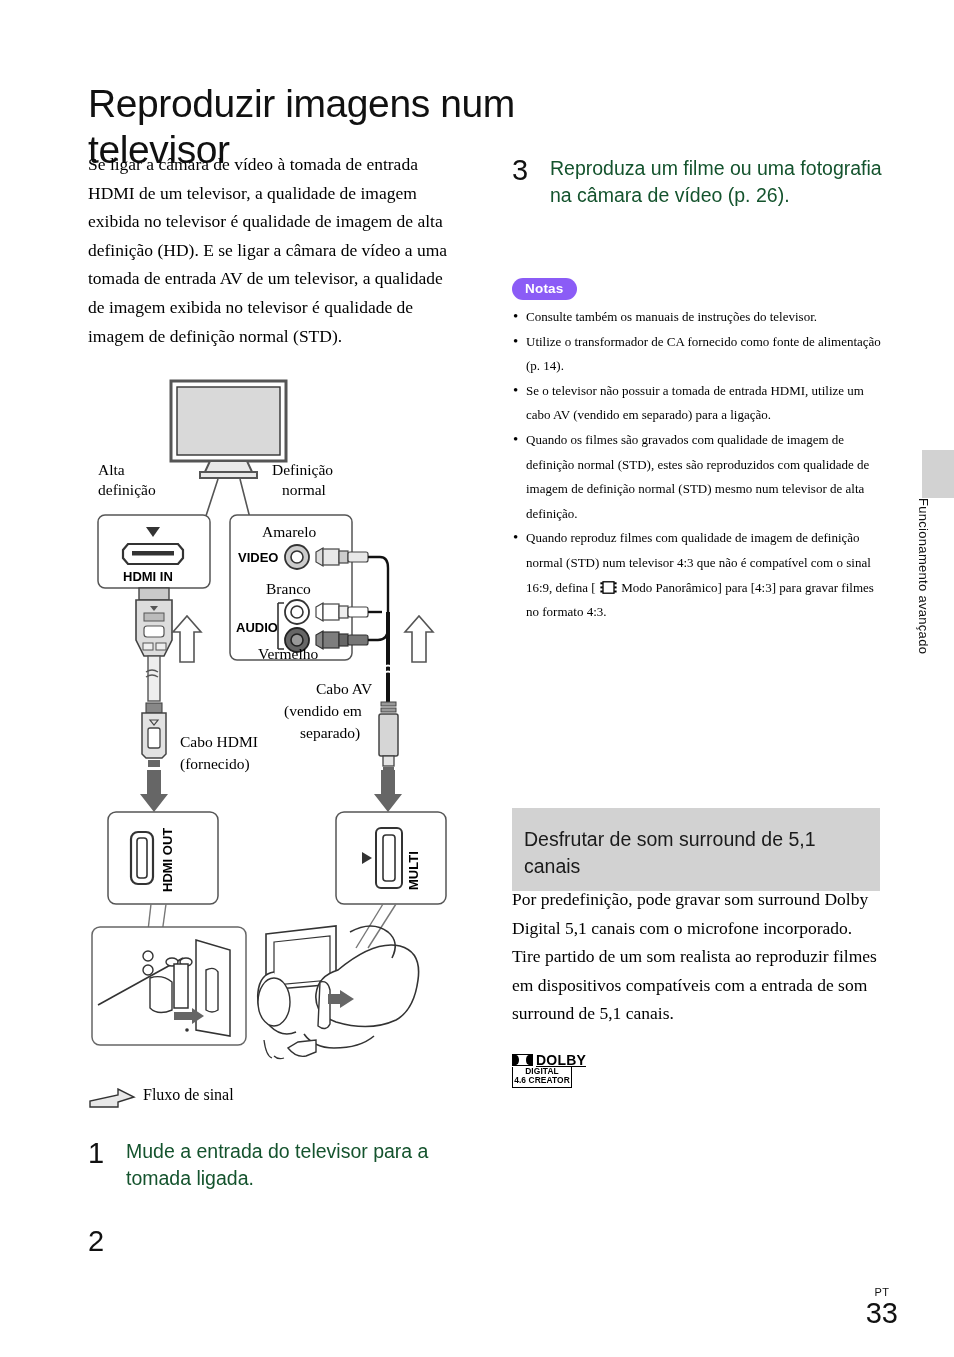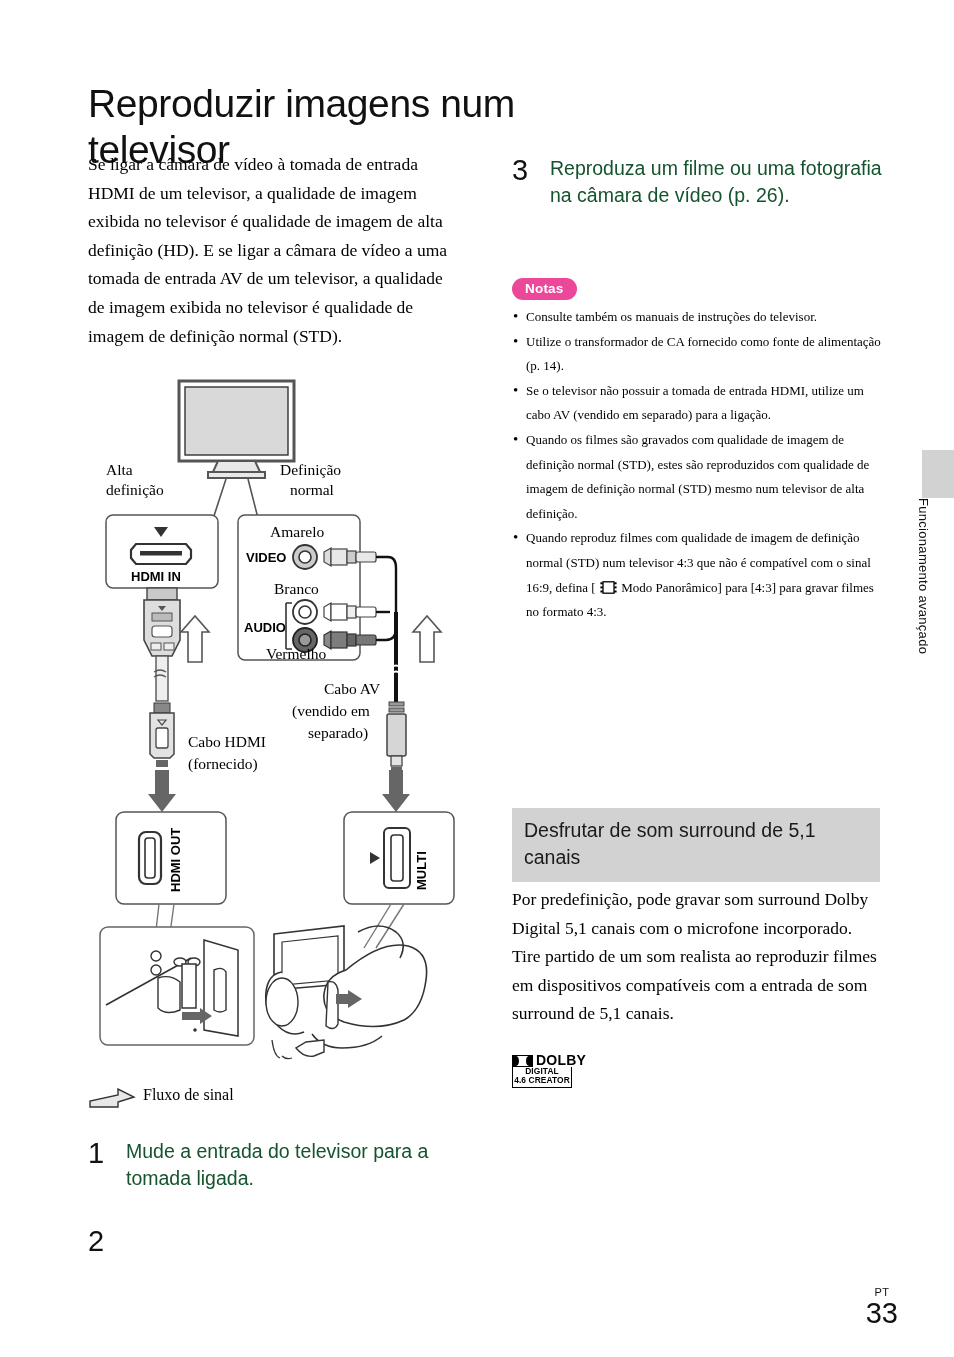--- a/index.html
+++ b/index.html
@@ -25,42 +25,42 @@
   .step-txt{font-family:Liberation Sans, sans-serif;font-size:19.5px;
     line-height:27px;color:#14532d;flex:1;}
 
   #steps-bottom{position:absolute;left:88px;top:1138px;width:400px;}
   #step-1{margin-bottom:34px;}
 
   #step-3{position:absolute;left:512px;top:155px;width:372px;}
 
   
   #notas-wrap{position:absolute;left:512px;top:278px;width:378px;}
-  .notas-badge{display:inline-block;background:#ec4899;color:#fff;
+  .notas-badge{display:inline-block;background:#8b5cf6;color:#fff;
     font-family:"Liberation Sans",sans-serif;font-size:13.5px;font-weight:700;
     padding:3px 13px 4px;border-radius:11px;letter-spacing:.2px;}
   ul.notes{list-style:none;margin:5px 0 0;padding:0;}
   ul.notes li{position:relative;padding-left:14px;font-size:13px;
     line-height:24.6px;margin:0;}
   ul.notes li:before{content:"\2022";position:absolute;left:1px;top:-1px;
     font-size:15px;}
 
   .film-icon{display:inline-block;width:17px;height:13px;vertical-align:-2px;
     margin:0 1px;position:relative;}
 
   
   #surround-head{position:absolute;left:512px;top:808px;width:368px;
-    background:#d2d2d2;padding:9px 12px 11px;box-sizing:border-box;
+    background:#d2d2d2;padding:18px 12px 11px;box-sizing:border-box;
     font-family:"Liberation Sans",sans-serif;font-size:19.5px;
     line-height:27px;color:#1a1a1a;}
   #surround-par{position:absolute;left:512px;top:885px;width:372px;}
 
   
   #dolby{position:absolute;left:512px;top:1053px;width:82px;}
-  .dolby-row1{display:flex;align-items:flex-end;gap:3px;}
+  .dolby-row1{display:flex;align-items:center;gap:3px;text-decoration:underline;}
   .dolby-mark{width:21px;height:12px;border:1.6px solid #000;position:relative;
     box-sizing:border-box;background:#fff;}
   .dolby-mark:before,.dolby-mark:after{content:"";position:absolute;top:0;
     width:6px;height:100%;background:#000;}
   .dolby-mark:before{left:0;border-radius:0 50% 50% 0 / 0 50% 50% 0;}
   .dolby-mark:after{right:0;border-radius:50% 0 0 50% / 50% 0 0 50%;}
   .dolby-word{font-family:"Liberation Sans",sans-serif;font-weight:700;
     font-size:14px;letter-spacing:.2px;line-height:14px;}
   .dolby-sub{border:1.3px solid #000;border-top:none;width:60px;
     box-sizing:border-box;text-align:center;font-family:"Liberation Sans",sans-serif;
@@ -75,21 +75,21 @@
     writing-mode:vertical-rl;text-orientation:mixed;letter-spacing:.3px;
     white-space:nowrap;}
 
   
   #pagenum{position:absolute;right:56px;bottom:28px;text-align:center;
     font-family:"Liberation Sans",sans-serif;}
   #pt-label{font-size:11px;line-height:11px;letter-spacing:.4px;color:#111;}
   #pt-number{font-size:29px;line-height:31px;font-weight:400;color:#111;}
 
   
-  #diagram{position:absolute;left:96px;top:372px;width:400px;height:740px;}
+  #diagram{position:absolute;left:88px;top:372px;width:400px;height:740px;}
   #diagram svg{display:block;}
   .dlabel{font-family:"Liberation Serif",serif;font-size:15.5px;fill:#000;}
   .dlabel-b{font-family:"Liberation Sans",sans-serif;font-weight:700;
     font-size:13px;fill:#000;}
   #flow-label{position:absolute;left:88px;top:1085px;
     font-size:16px;line-height:20px;}
   #flow-icon{position:absolute;left:88px;top:1088px;}
 </style>
 </head>
 <body>

